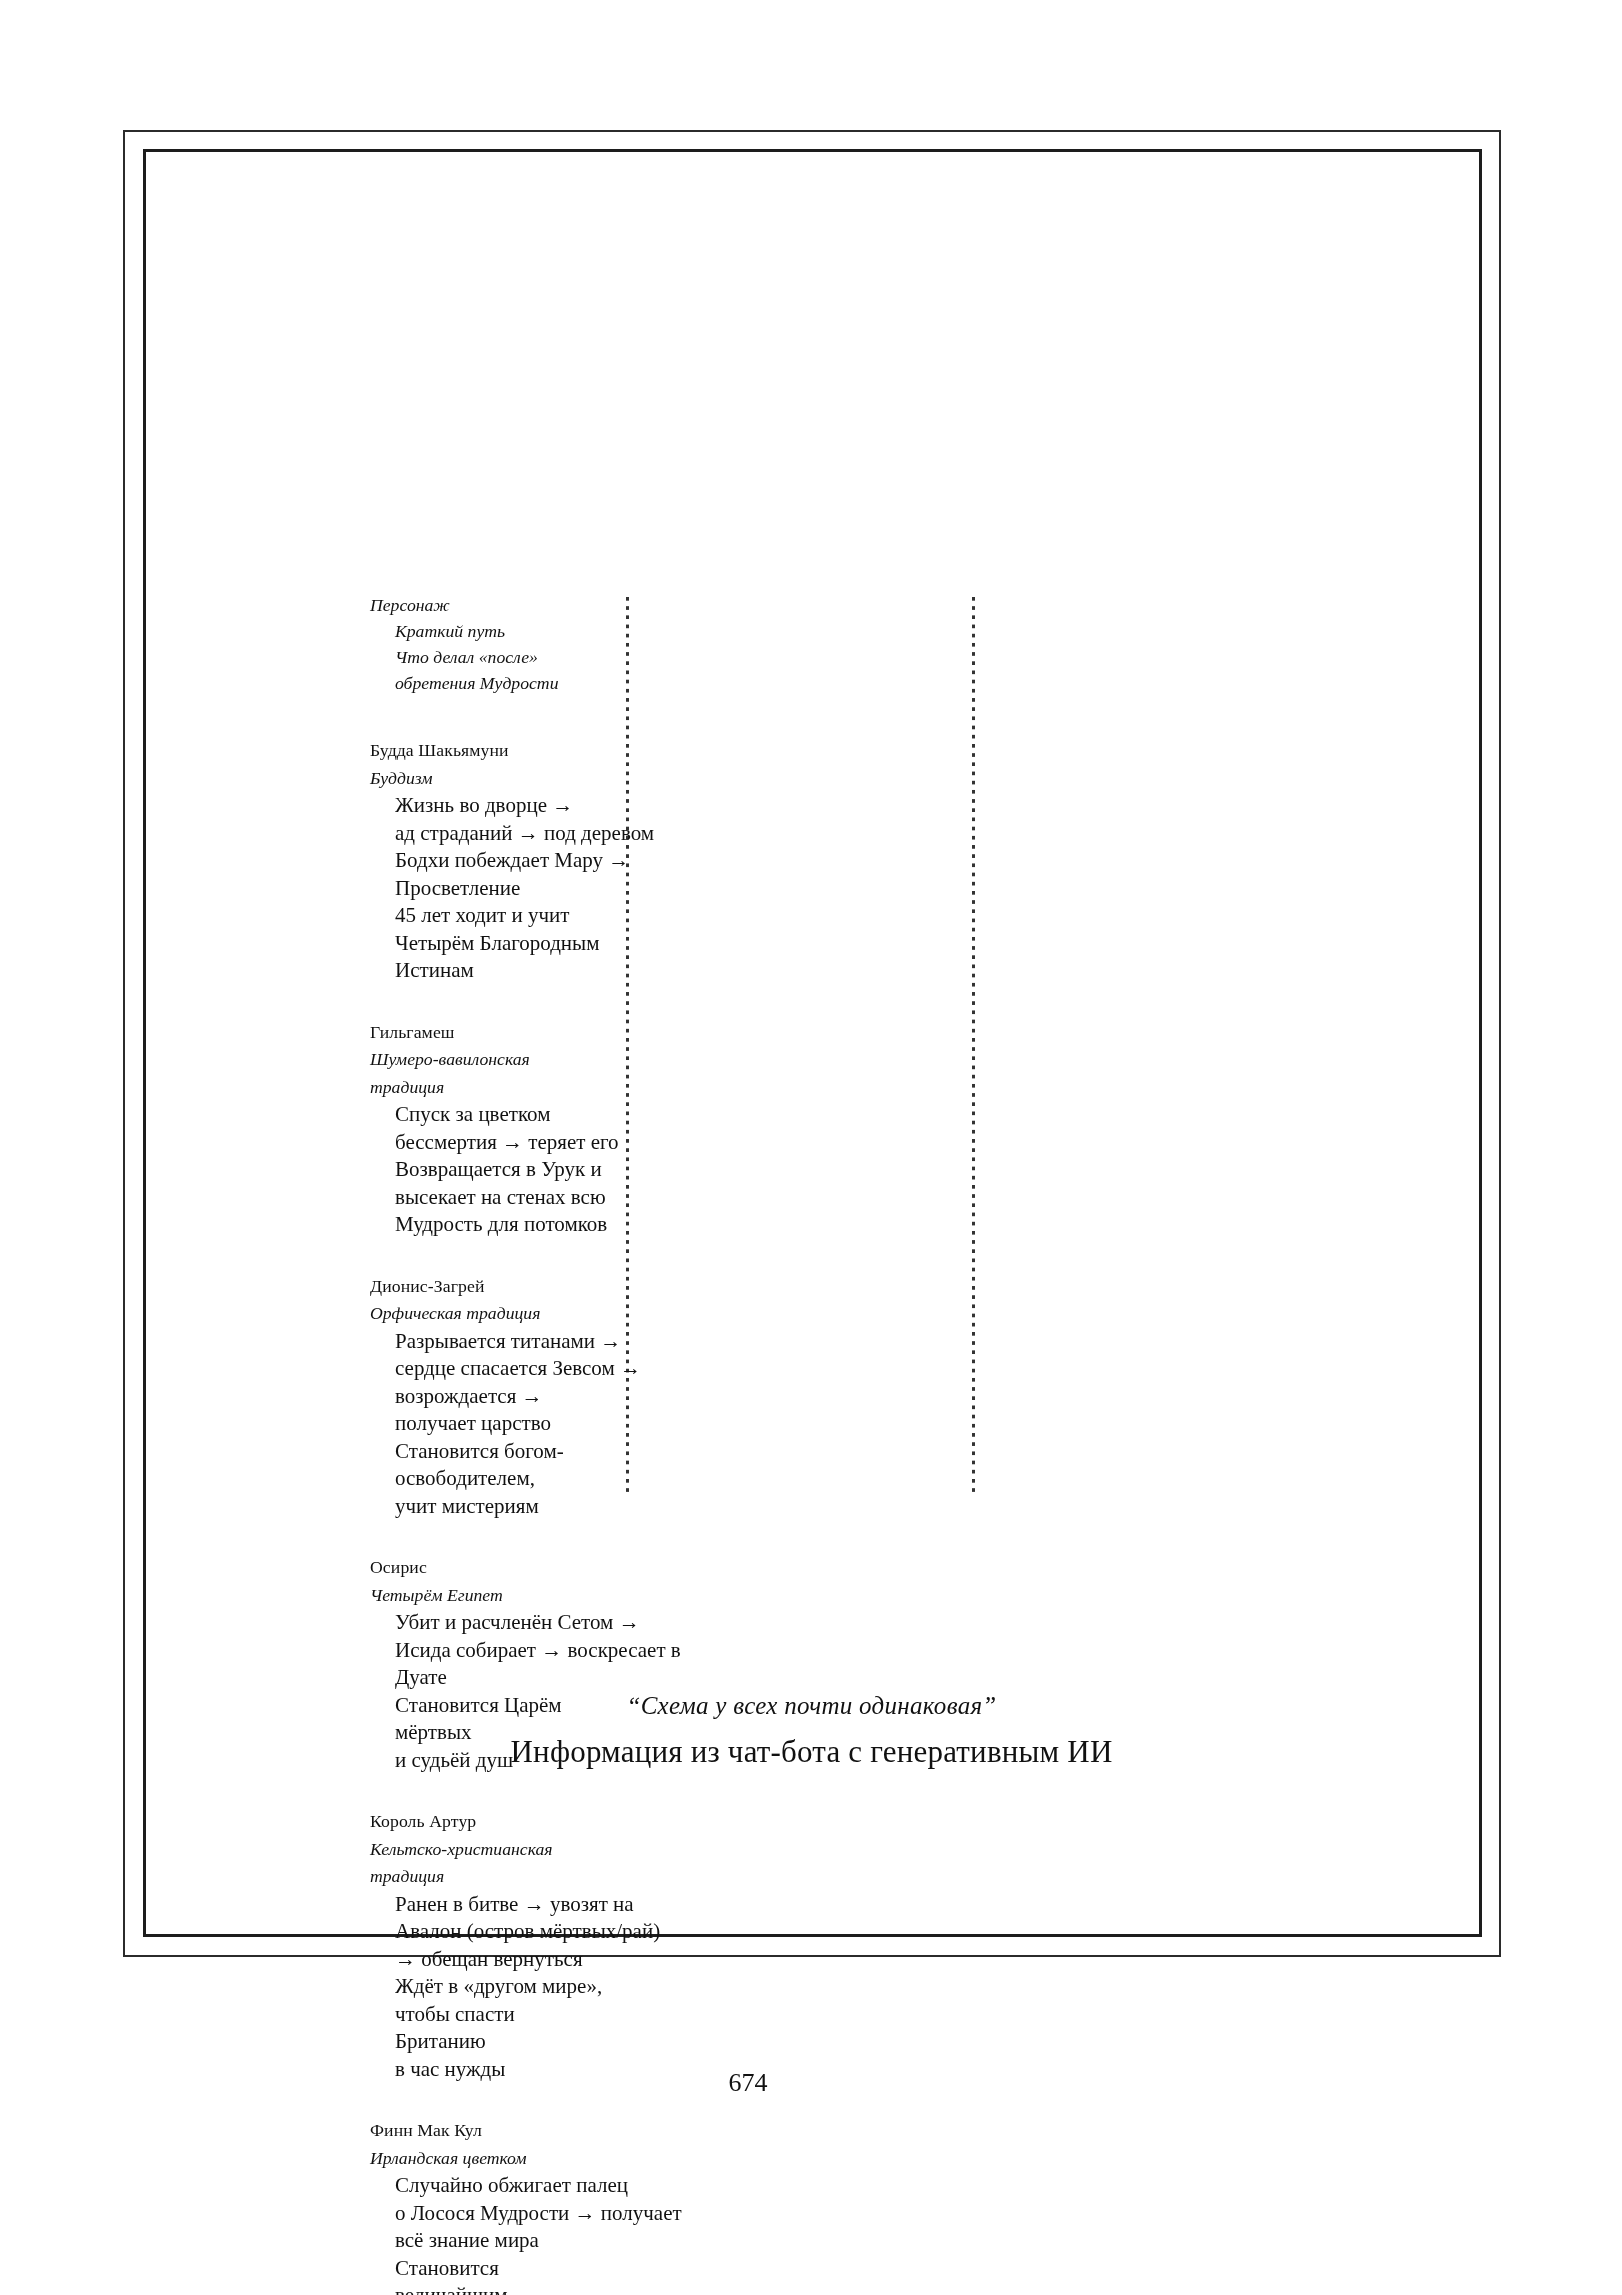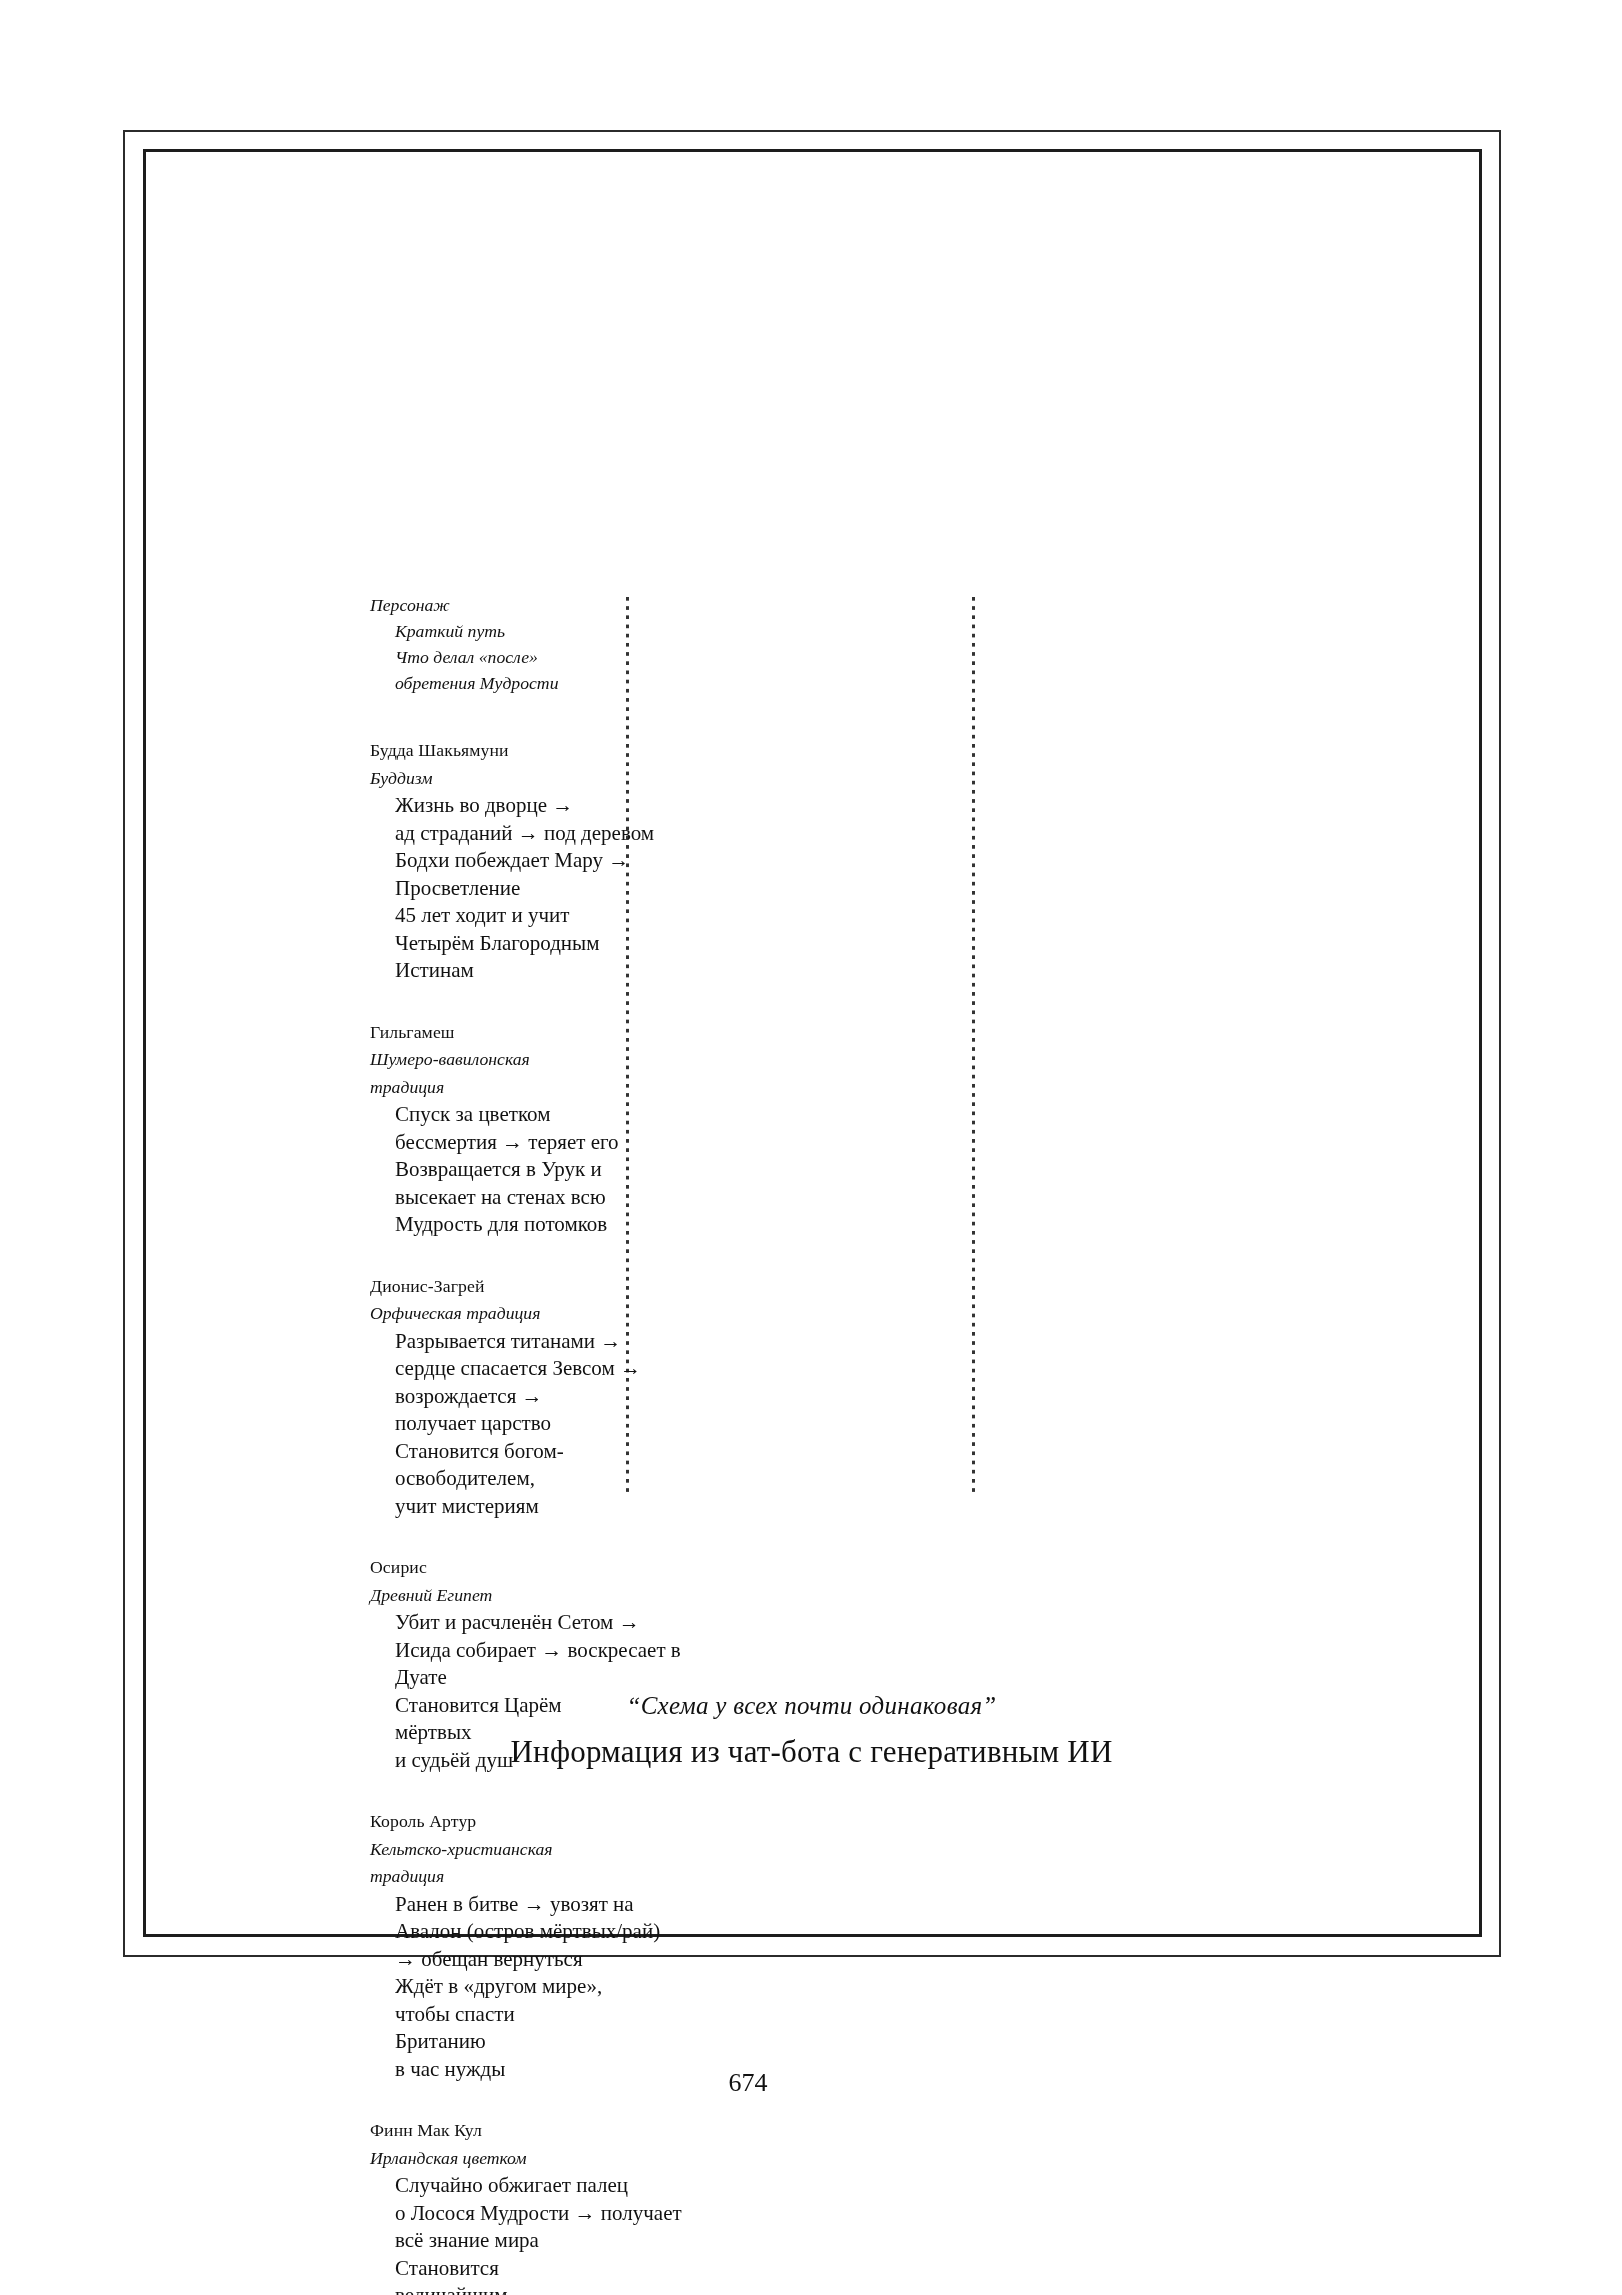--- a/index.html
+++ b/index.html
@@ -211,21 +211,21 @@
     <div class="cell cell-after">
       <div class="cell-text">Становится богом-
 освободителем,
 учит мистериям</div>
     </div>
   </div>
 
   <div class="table-row data-row">
     <div class="cell cell-character">
       <div class="cell-name">Осирис</div>
-      <div class="cell-tradition">Древний Египет</div>
+      <div class="cell-tradition">Четырём Египет</div>
     </div>
     <div class="cell cell-path">
       <div class="cell-text">Убит и расчленён Сетом →
 Исида собирает → воскресает в
 Дуате</div>
     </div>
     <div class="cell cell-after">
       <div class="cell-text">Становится Царём
 мёртвых
 и судьёй душ</div>

